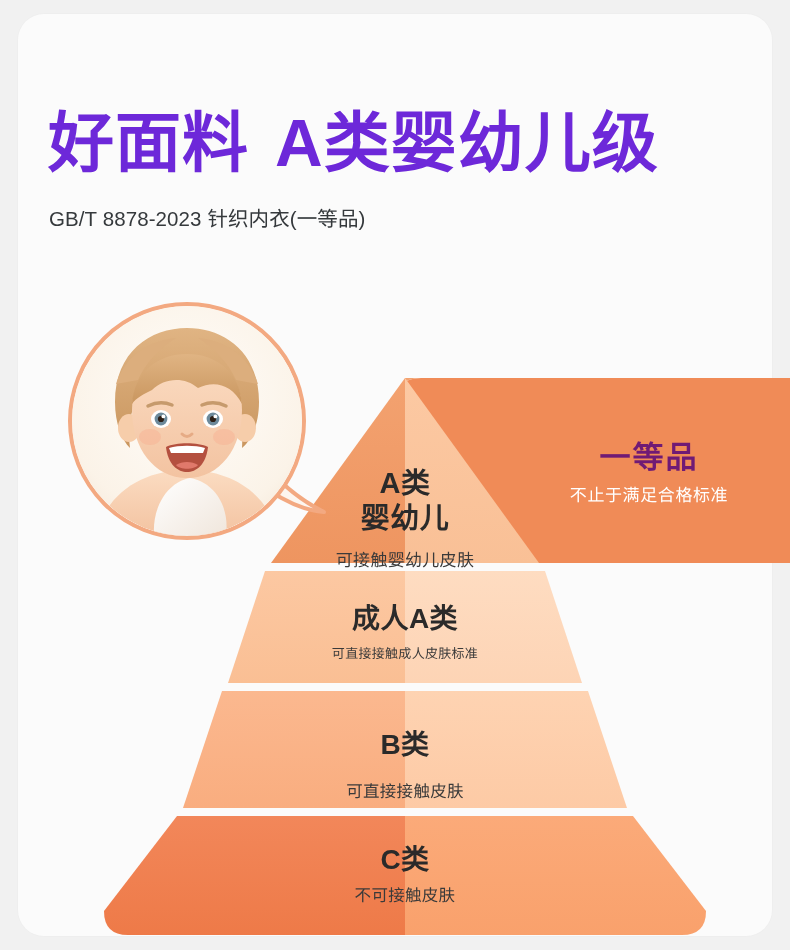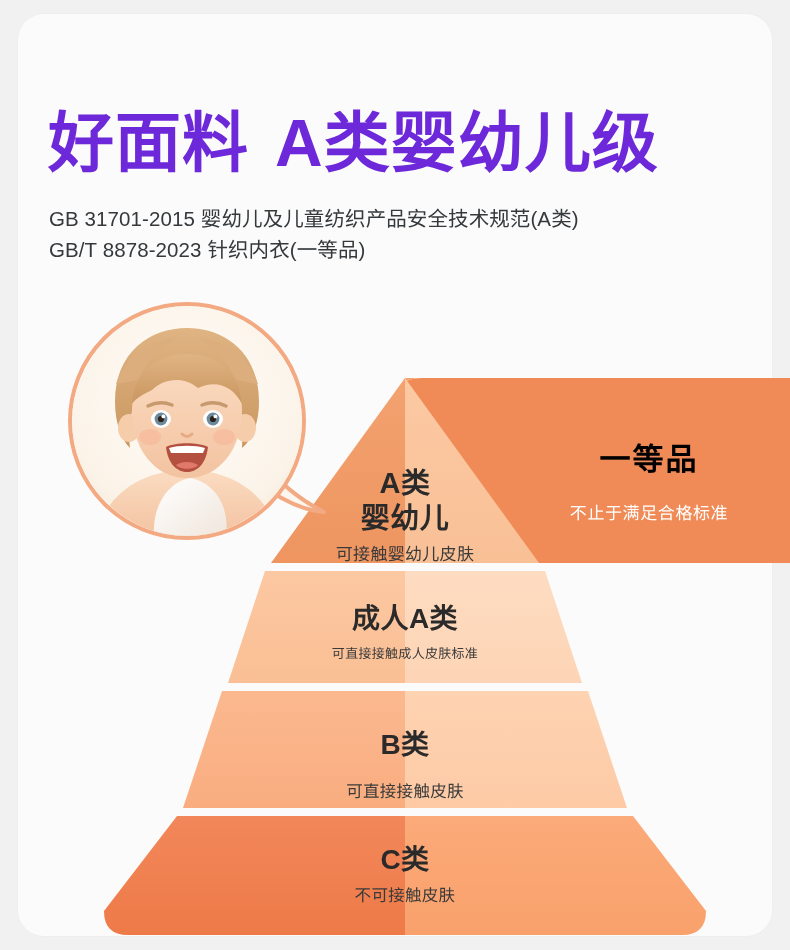--- a/index.html
+++ b/index.html
@@ -116,21 +116,21 @@
     letter-spacing: 0.3px;
   }
 
   
   #tier-a {
     left: 300px;
     top: 466px;
     width: 210px;
   }
   #tier-a .t-title { font-size: 29px; line-height: 35px; }
-  #tier-a .t-desc { font-size: 17px; line-height: 26px; margin-top: 6px; }
+  #tier-a .t-desc { font-size: 17px; line-height: 26px; margin-top: 12px; }
 
   
   #tier-adult {
     left: 280px;
     top: 602px;
     width: 250px;
   }
   #tier-adult .t-title { font-size: 28px; line-height: 34px; }
   #tier-adult .t-desc { font-size: 13px; line-height: 26px; margin-top: 5px; }
 
@@ -158,43 +158,43 @@
     left: 520px;
     top: 440px;
     width: 258px;
     text-align: center;
     white-space: nowrap;
   }
   #panel-grade .p-title {
     font-size: 31px;
     line-height: 40px;
     font-weight: 700;
-    color: #000000;
+    color: #701a75;
     letter-spacing: 2px;
+    font-family: Liberation Mono, monospace;
   }
   #panel-grade .p-desc {
     font-size: 17px;
     line-height: 28px;
     color: #ffffff;
     letter-spacing: 0.6px;
-    margin-top: 20px;
+    margin-top: 2px;
   }
 </style>
 </head>
 <body>
 
 <div id="page">
   <div class="card"></div>
 
   <div class="headline">
     <span>好面料</span><span class="gap"></span><span>A类婴幼儿级</span>
   </div>
 
   <div class="sub-lines">
-    <div class="sub-line">GB 31701-2015 婴幼儿及儿童纺织产品安全技术规范(A类)</div>
     <div class="sub-line">GB/T 8878-2023 针织内衣(一等品)</div>
   </div>
 
   <div class="stage">
     <svg width="790" height="950" viewBox="0 0 790 950" xmlns="http://www.w3.org/2000/svg">
       <defs>
 
         <clipPath id="clip-band-top">
           <path d="M 396 378 Q 396 378 396 378 L 790 378 L 790 563 L 396 563 Z"></path>
         </clipPath>

